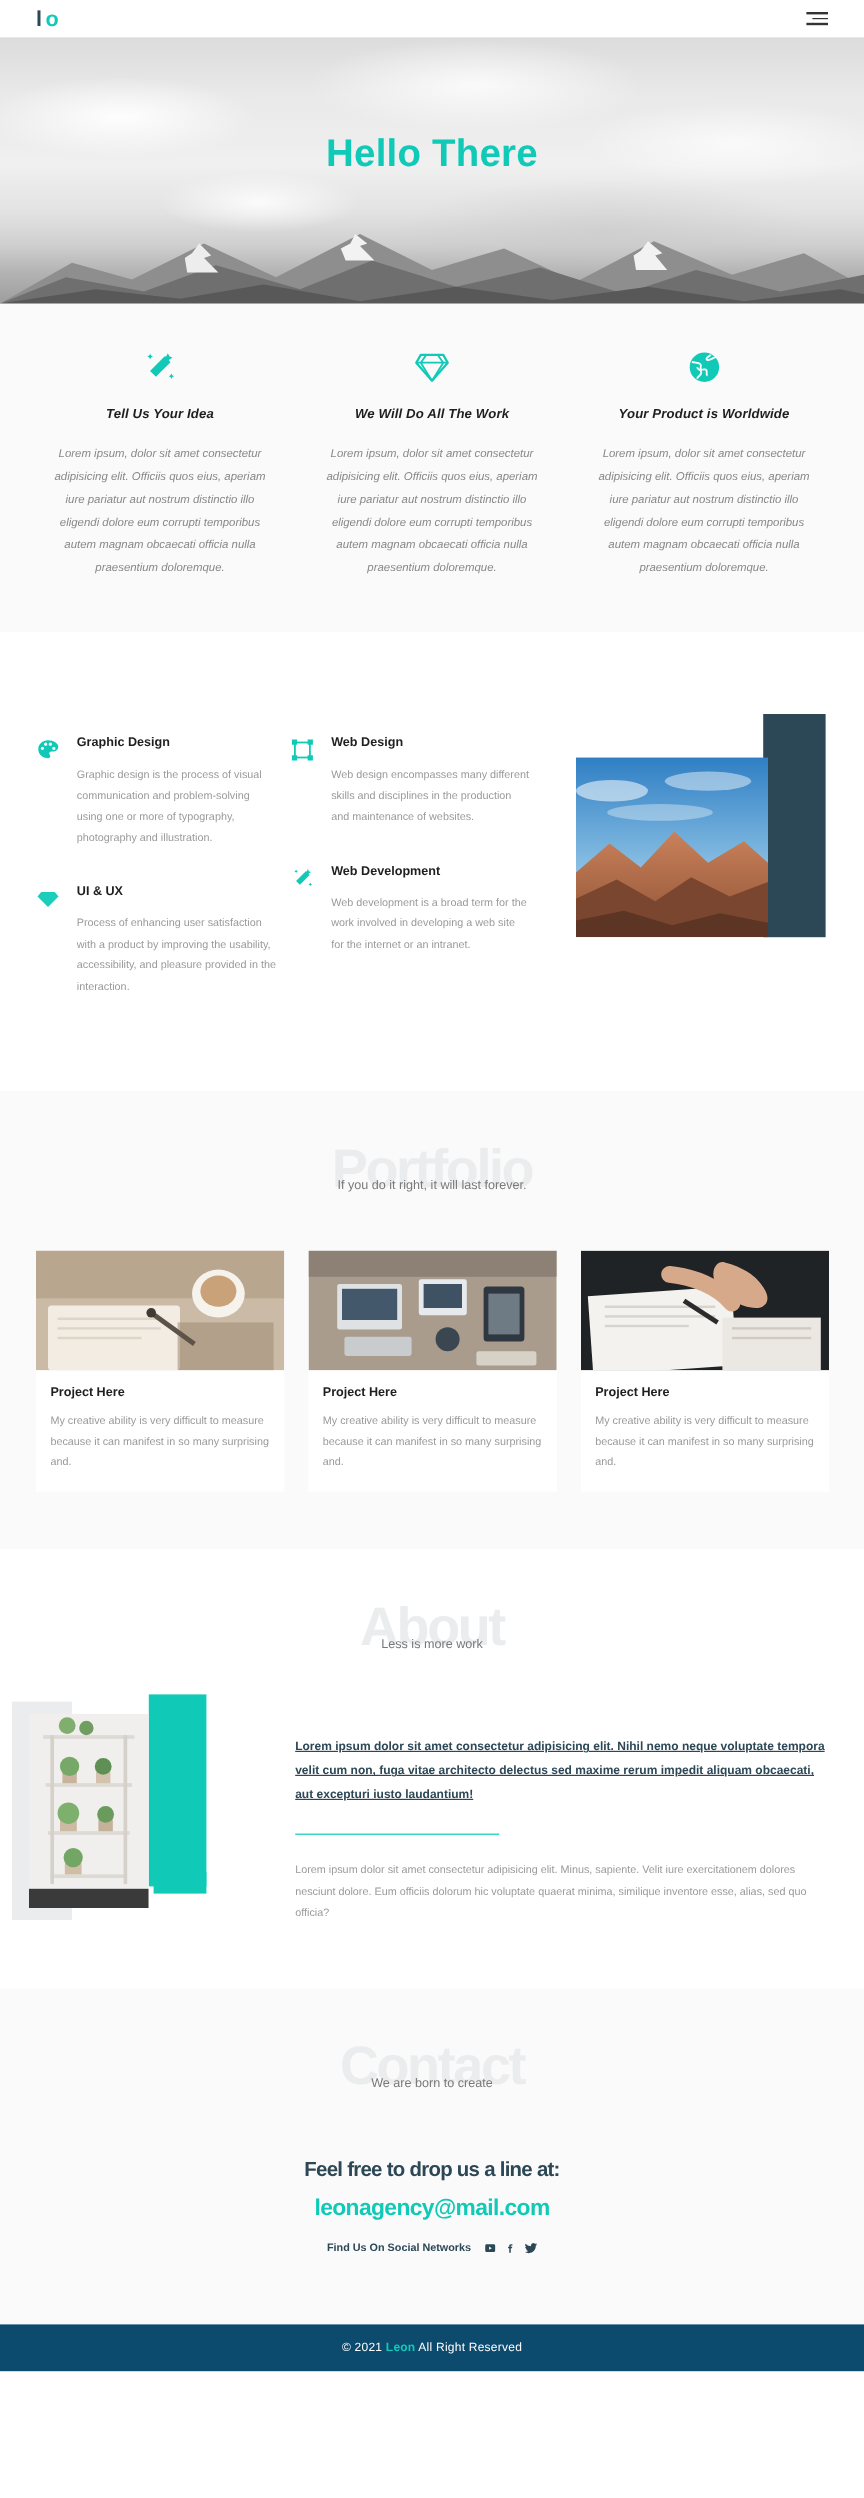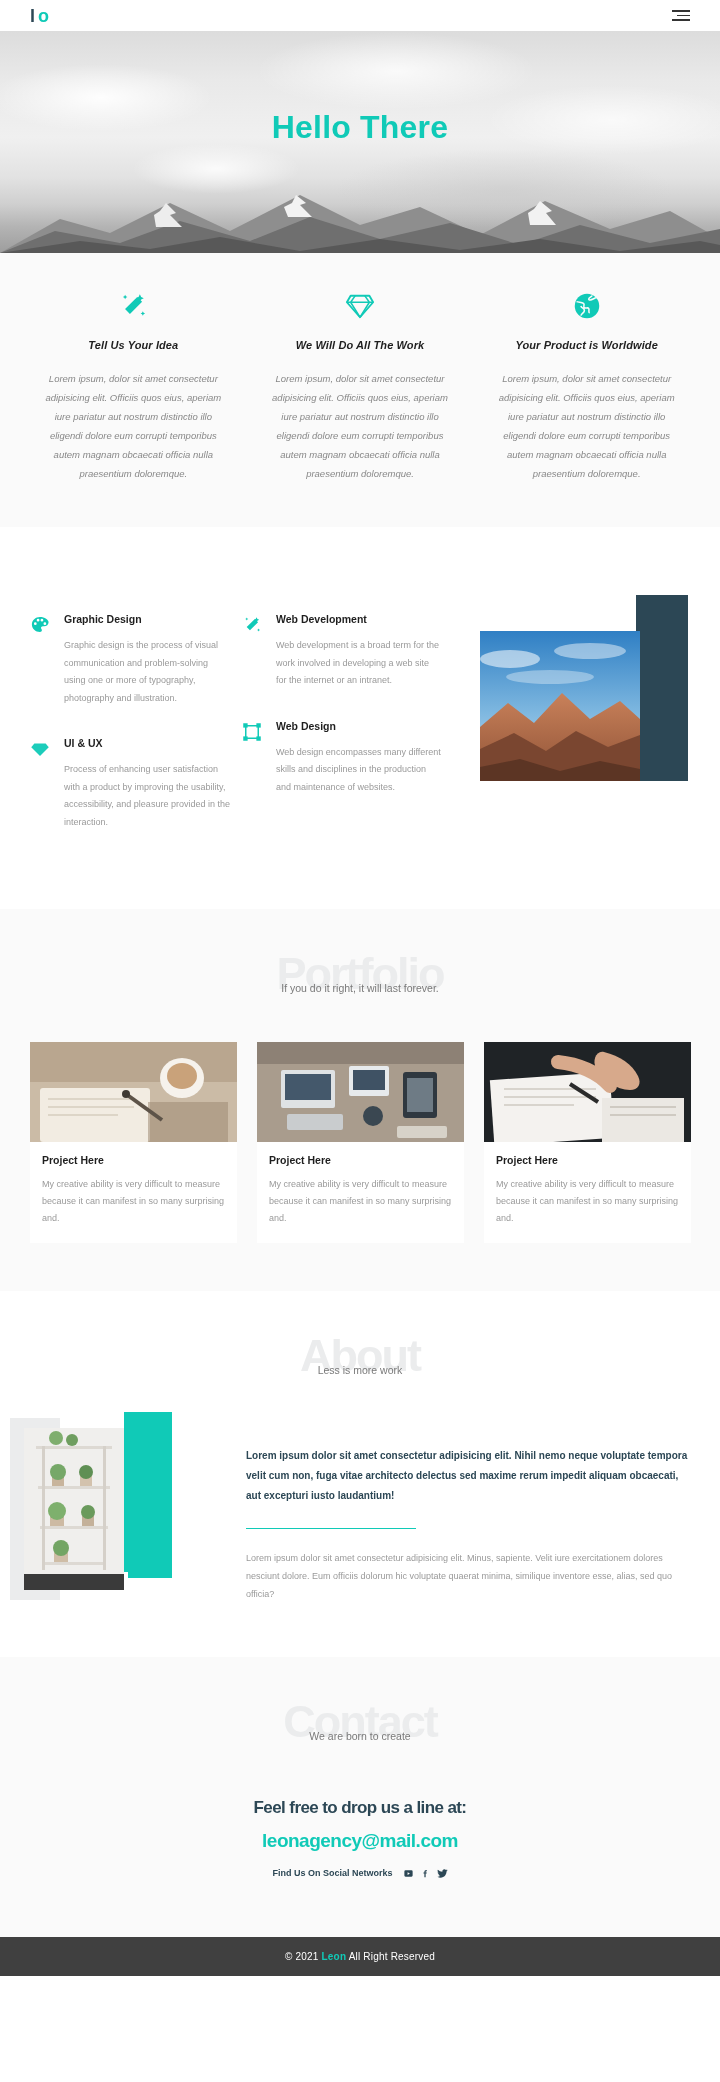--- a/index.html
+++ b/index.html
@@ -168,21 +168,21 @@
     position: absolute; right: 18px; bottom: 22px;
     width: 44px; height: 18px;
     background: #10cab7;
   }
   .about-img .photo {
     position: absolute; left: 14px; top: 10px;
     width: 100px; height: 162px;
     overflow: hidden;
   }
   .about-text { flex: 1; padding-left: 56px; padding-top: 28px; }
-  .about-text .p1 { font-size: 10px; font-weight: 700; line-height: 2.0; color: #2c4755; }
+  .about-text .p1 { font-size: 10px; font-weight: 700; line-height: 2.0; color: #2c4755; text-decoration: underline; }
   .about-text hr { border: none; border-top: 1.5px solid #10cab7; width: 170px; margin: 22px 0 20px; }
   .about-text .p2 { font-size: 9px; line-height: 2.0; color: #9a9a9a; }
 
   
   .contact { padding: 44px 0 58px; }
   .contact-inner { text-align: center; margin-top: 56px; }
   .contact-label {
     font-size: 17px;
     font-weight: 800;
     color: #2c4755;
@@ -197,21 +197,21 @@
     display: block;
     margin-bottom: 16px;
     text-decoration: none;
   }
   .social { font-size: 9px; color: #2c4755; display: flex; align-items: center; justify-content: center; gap: 6px; font-weight: 600; }
   .social .icons { display: flex; gap: 7px; align-items: center; margin-left: 4px; }
   .social .icons span { display: inline-flex; color: #2c4755; }
 
   
   .footer {
-    background: #404040;
+    background: #0c4a6e;
     color: #ffffff;
     text-align: center;
     font-size: 10px;
     padding: 14px 0;
     letter-spacing: .2px;
   }
   .footer .brand { color: #10cab7; font-weight: 700; }
 </style>
 </head>
 <body>
@@ -310,43 +310,43 @@
           <div class="txt">
             <h3>UI &amp; UX</h3>
             <p>Process of enhancing user satisfaction with a product by improving the usability, accessibility, and pleasure provided in the interaction.</p>
           </div>
         </div>
       </div>
 
       <div class="srv-col">
         <div class="srv">
           <div class="ico">
-            <svg width="20" height="20" viewBox="0 0 32 32" fill="#10cab7">
-              <path d="M20.5 6.3l5.2 5.2-13 13-5.2-5.2zM23.3 3.5l1.4 2.8 2.8 1.4-2.8 1.4-1.4 2.8-1.4-2.8L19.1 7.7l2.8-1.4zM7.6 4.1l.8 1.6 1.6.8-1.6.8-.8 1.6-.8-1.6L5.2 6.5l1.6-.8zM26.5 21.6l.8 1.6 1.6.8-1.6.8-.8 1.6-.8-1.6-1.6-.8 1.6-.8z"></path>
-            </svg>
-          </div>
-          <div class="txt">
-            <h3>Web Development</h3>
-            <p>Web development is a broad term for the work involved in developing a web site for the internet or an intranet.</p>
-          </div>
-        </div>
-
-        <div class="srv">
-          <div class="ico">
             <svg width="20" height="20" viewBox="0 0 32 32" fill="none" stroke="#10cab7" stroke-width="2.4">
               <rect x="6" y="6" width="20" height="20"></rect>
               <rect x="2" y="2" width="7" height="7" fill="#10cab7" stroke="none"></rect>
               <rect x="23" y="2" width="7" height="7" fill="#10cab7" stroke="none"></rect>
               <rect x="2" y="23" width="7" height="7" fill="#10cab7" stroke="none"></rect>
               <rect x="23" y="23" width="7" height="7" fill="#10cab7" stroke="none"></rect>
             </svg>
           </div>
           <div class="txt">
             <h3>Web Design</h3>
             <p>Web design encompasses many different skills and disciplines in the production and maintenance of websites.</p>
+          </div>
+        </div>
+
+        <div class="srv">
+          <div class="ico">
+            <svg width="20" height="20" viewBox="0 0 32 32" fill="#10cab7">
+              <path d="M20.5 6.3l5.2 5.2-13 13-5.2-5.2zM23.3 3.5l1.4 2.8 2.8 1.4-2.8 1.4-1.4 2.8-1.4-2.8L19.1 7.7l2.8-1.4zM7.6 4.1l.8 1.6 1.6.8-1.6.8-.8 1.6-.8-1.6L5.2 6.5l1.6-.8zM26.5 21.6l.8 1.6 1.6.8-1.6.8-.8 1.6-.8-1.6-1.6-.8 1.6-.8z"></path>
+            </svg>
+          </div>
+          <div class="txt">
+            <h3>Web Development</h3>
+            <p>Web development is a broad term for the work involved in developing a web site for the internet or an intranet.</p>
           </div>
         </div>
       </div>
 
       <div class="srv-image-wrap">
         <div class="backbar"></div>
         <div class="photo">
           <svg width="160" height="150" viewBox="0 0 160 150" preserveAspectRatio="none">
             <defs>
               <linearGradient id="sky1" x1="0" y1="0" x2="0" y2="1">

